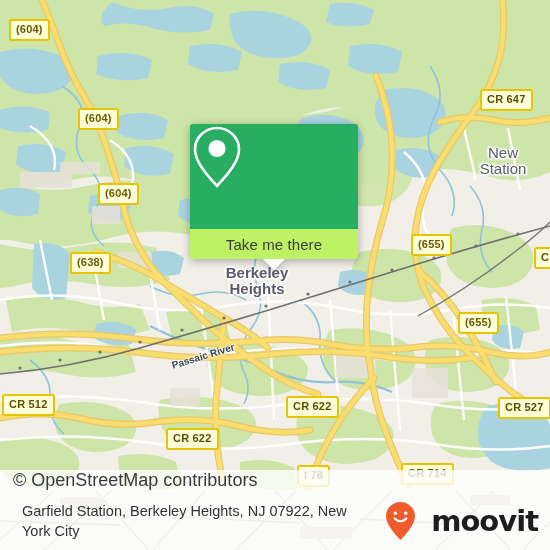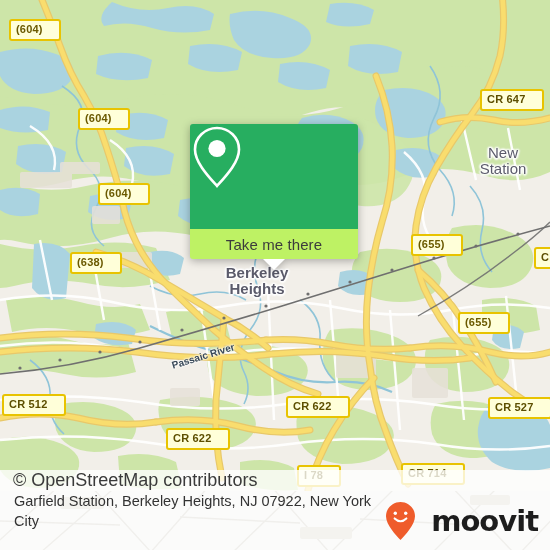--- a/index.html
+++ b/index.html
@@ -17,21 +17,21 @@
   
   .shield{
     position:absolute;
     background:#ffffd9;
     border:2px solid #e8c300;
     border-radius:3px;
     color:#6b5a00;
     font-size:11px;
     font-weight:bold;
     line-height:1;
-    padding:3px 16px 4px 5px;
+    padding:3px 5px 4px 5px;
     white-space:nowrap;
     letter-spacing:.2px;
     text-shadow:0 0 2px #ffffd9;
   }
   .shield.cr{color:#5d4f00;}
 
   
   .place{
     position:absolute;
     color:#5b5b6b;
@@ -89,22 +89,22 @@
     background:rgba(255,255,255,.78);
     display:flex;align-items:center;
     box-sizing:border-box;padding-left:13px;
   }
   #attribution span{font-size:18px;color:#3a3a3a;text-align:right;}
 
   
   #footer{
     position:absolute;left:0;top:491px;width:550px;height:59px;
     background:#fbfbfa;
-    display:flex;
-    box-sizing:border-box;padding:0 12px 0 14px;
+    display:flex;align-items:center;
+    box-sizing:border-box;padding:0 12px 0 22px;
     overflow:hidden;
   }
   #footer-wm{position:absolute;left:0;top:0;width:550px;height:59px;opacity:.5;}
   #footer-text{
     position:relative;
     flex:1;
     color:#333;font-size:14.5px;line-height:20px;
     padding-right:8px;
     max-width:390px;
   }
@@ -284,21 +284,21 @@
     <div class="shield" style="left:9px;top:19px;">(604)</div>
     <div class="shield" style="left:78px;top:108px;">(604)</div>
     <div class="shield" style="left:98px;top:183px;">(604)</div>
     <div class="shield" style="left:70px;top:252px;">(638)</div>
     <div class="shield cr" style="left:480px;top:89px;">CR 647</div>
     <div class="shield" style="left:411px;top:234px;">(655)</div>
     <div class="shield cr" style="left:534px;top:247px;">CR</div>
     <div class="shield" style="left:458px;top:312px;">(655)</div>
     <div class="shield cr" style="left:2px;top:394px;">CR 512</div>
     <div class="shield cr" style="left:286px;top:396px;">CR 622</div>
-    <div class="shield cr" style="left:488px;top:397px;">CR 527</div>
+    <div class="shield cr" style="left:498px;top:397px;">CR 527</div>
     <div class="shield cr" style="left:166px;top:428px;">CR 622</div>
     <div class="shield cr" style="left:297px;top:465px;">I 78</div>
     <div class="shield cr" style="left:401px;top:463px;">CR 714</div>
 
     <div class="place" style="left:257px;top:265px;transform:translateX(-50%);font-weight:bold;">
       <div>Berkeley</div>
       <div>Heights</div>
     </div>
     <div class="place" style="left:503px;top:145px;transform:translateX(-50%);">
       <div>New</div>

